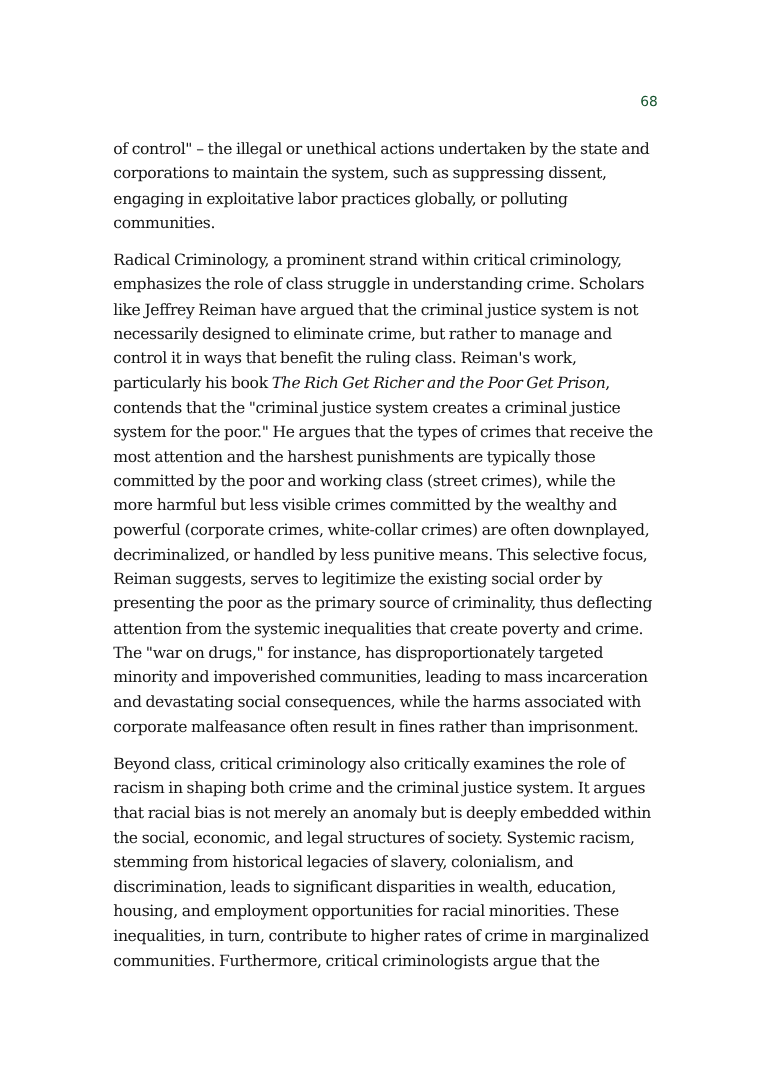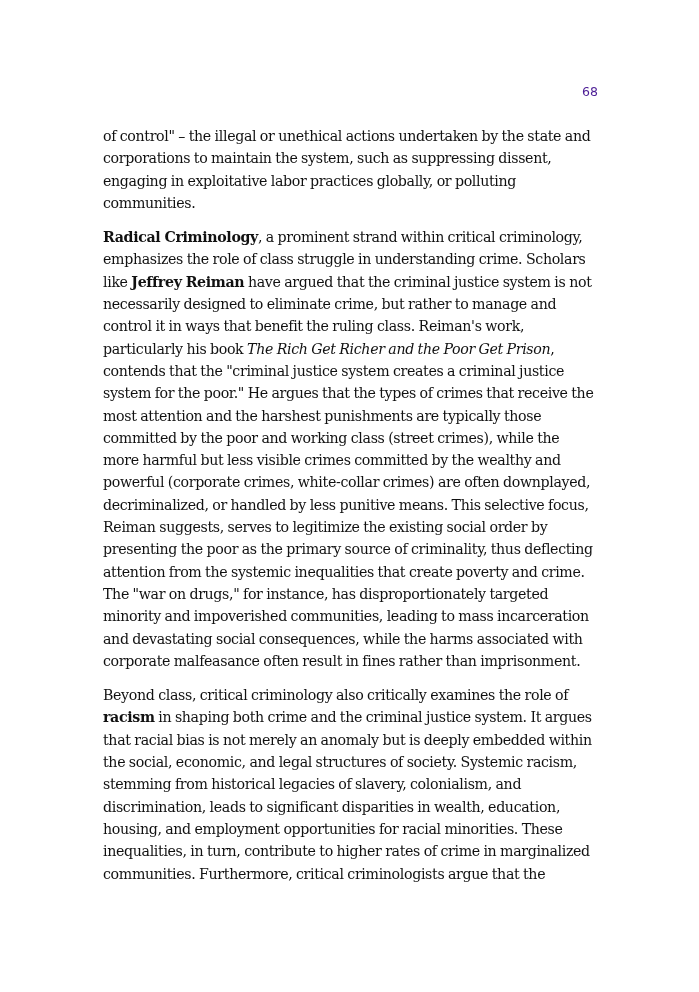--- a/index.html
+++ b/index.html
@@ -14,37 +14,37 @@
       overflow: hidden;
       font-family: "DejaVu Serif", "Liberation Serif", serif;
       color: #111111;
     }
     .page-number {
       position: absolute;
       left: 582px;
       top: 84px;
       font-family: "DejaVu Sans", "Liberation Sans", sans-serif;
       font-size: 12.5px;
-      color: #4c1d95;
+      color: #14532d;
       text-align: right;
     }
     .body-text {
       position: absolute;
       left: 103px;
       top: 125px;
       width: 492px;
     }
     .para {
       margin: 0 0 12px 0;
       font-size: 14.2px;
       line-height: 22.3px;
       letter-spacing: -0.35px;
       word-spacing: -0.5px;
     }
-    .para b { font-weight: bold; }
+    .para b { font-weight: normal; }
     .para i { font-style: italic; margin-top: 11px; }
   </style>
 </head>
 <body>
 
 <div class="page-number">68</div>
 
 <div class="body-text">
   <p class="para">
     <span>of control" – the illegal or unethical actions undertaken by the state and corporations to maintain the system, such as suppressing dissent, engaging in exploitative labor practices globally, or polluting communities.</span>

